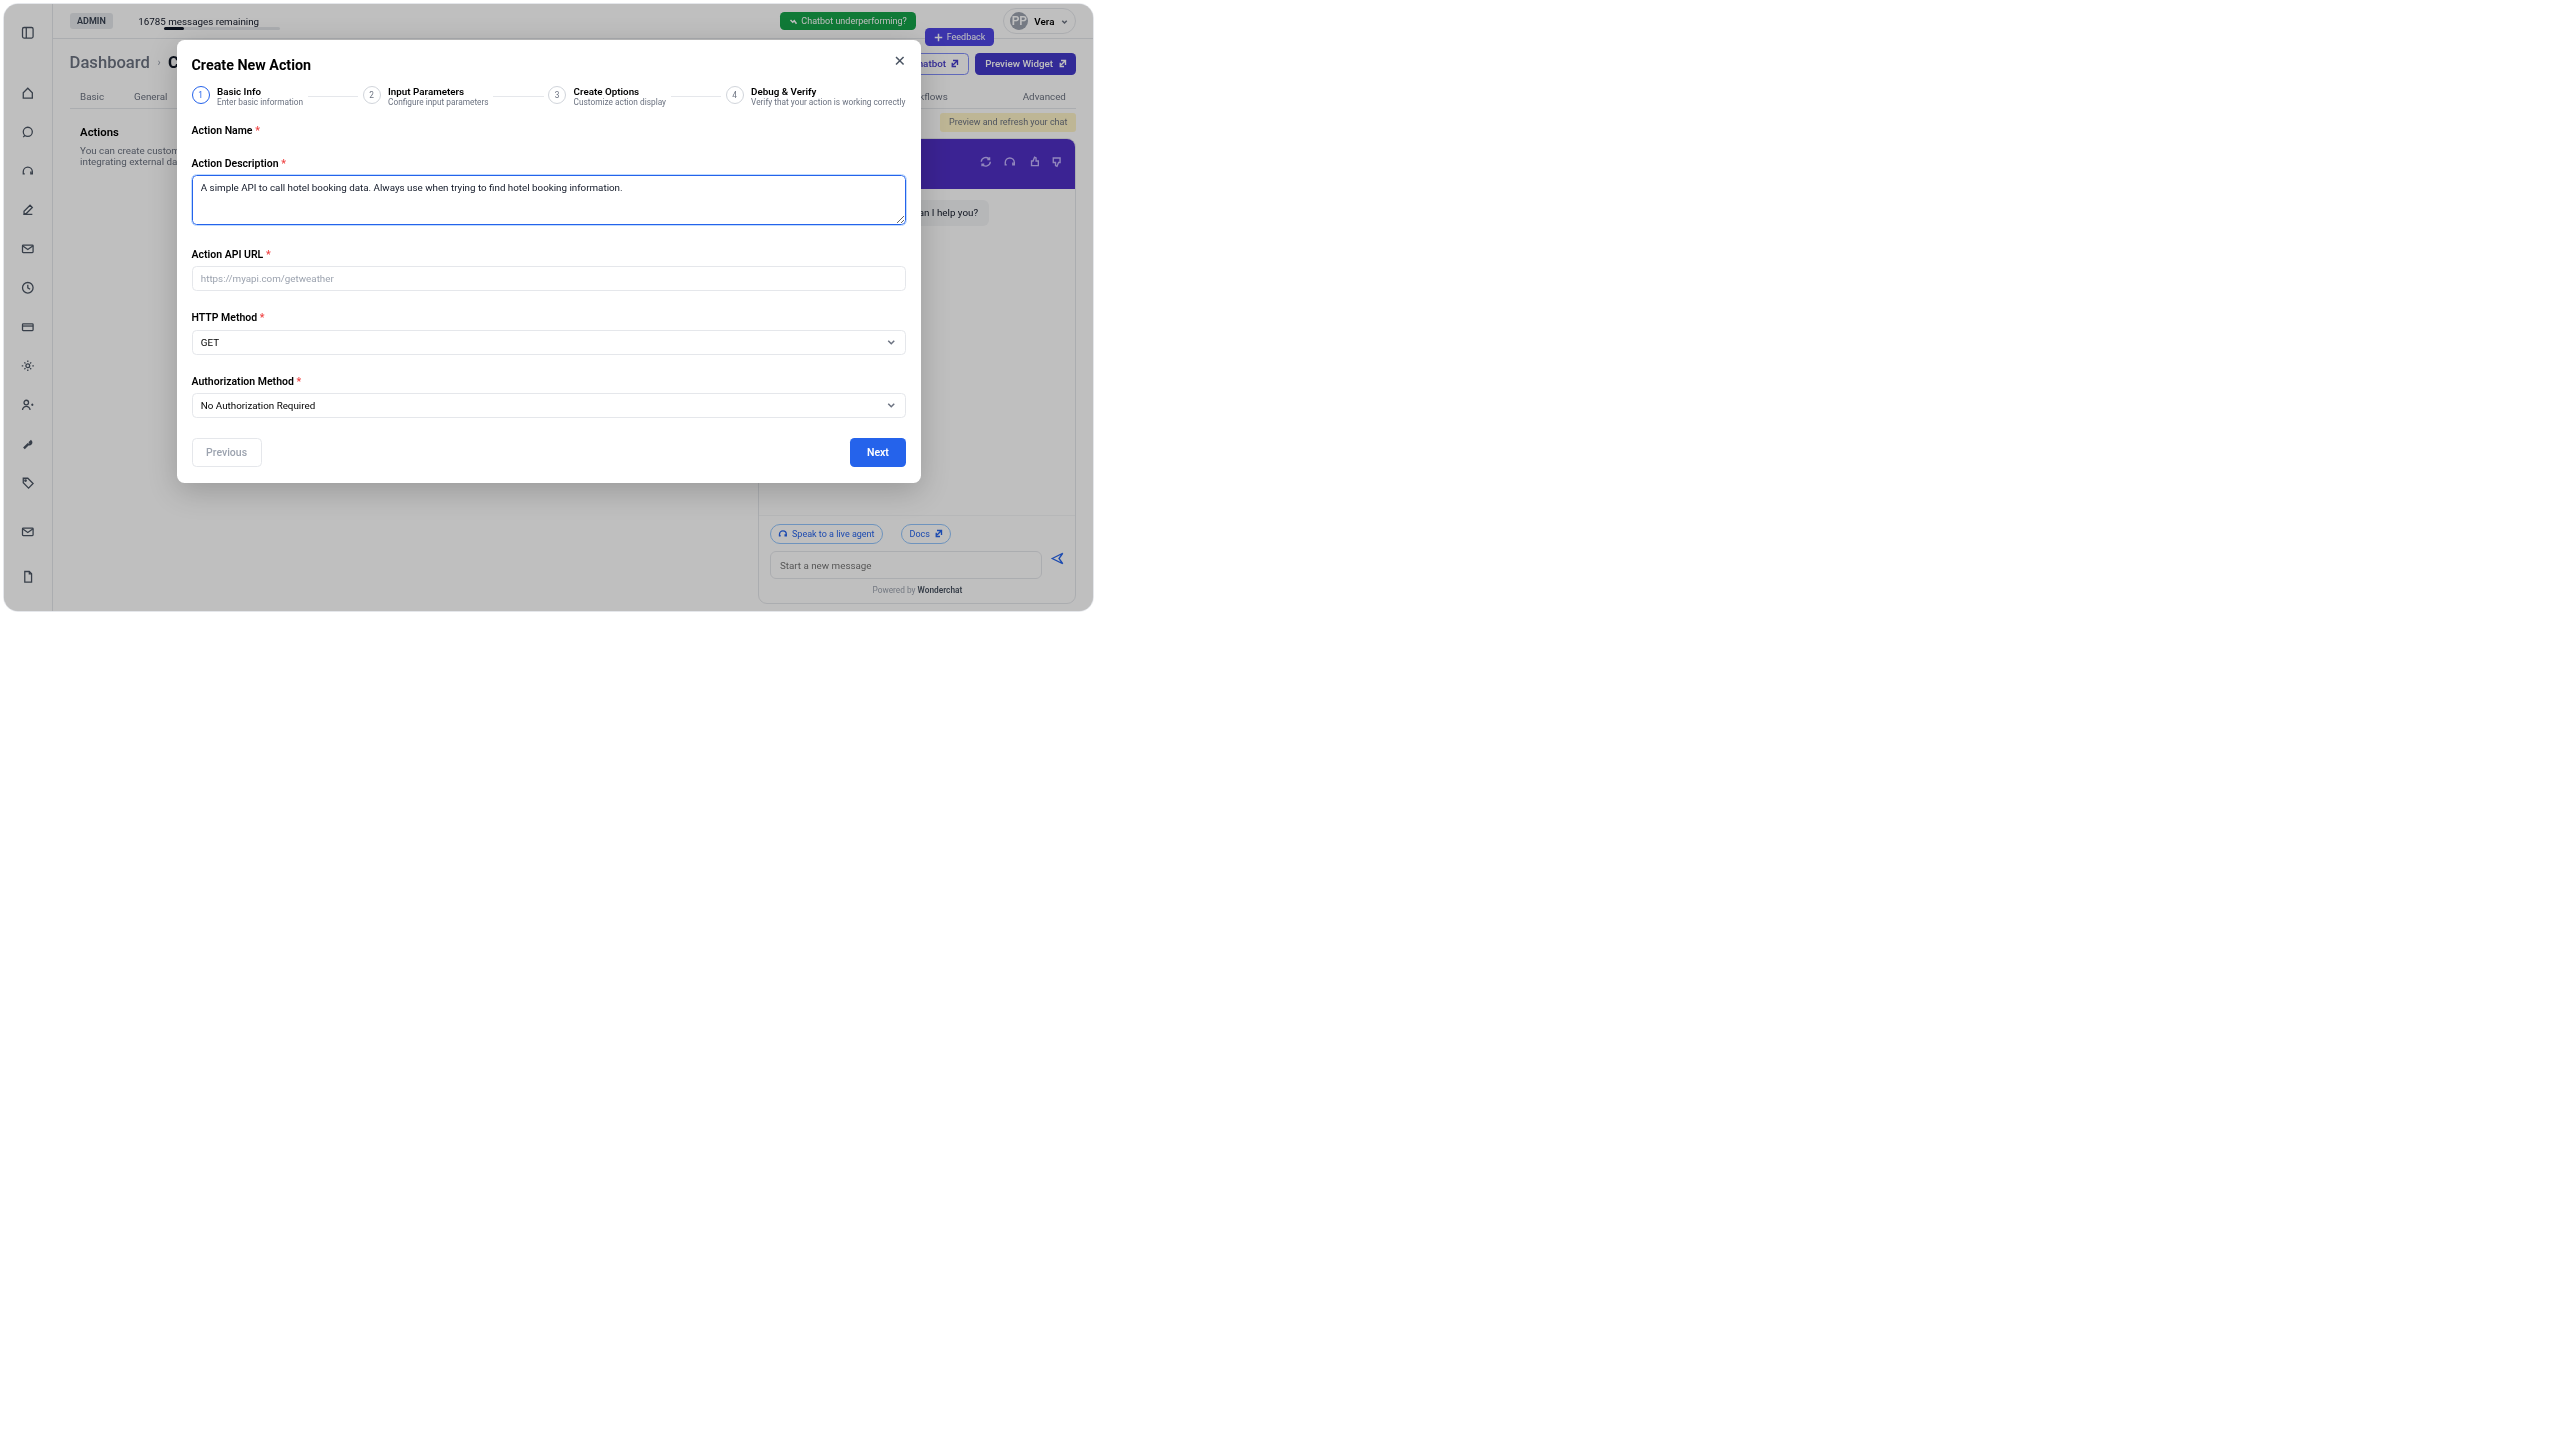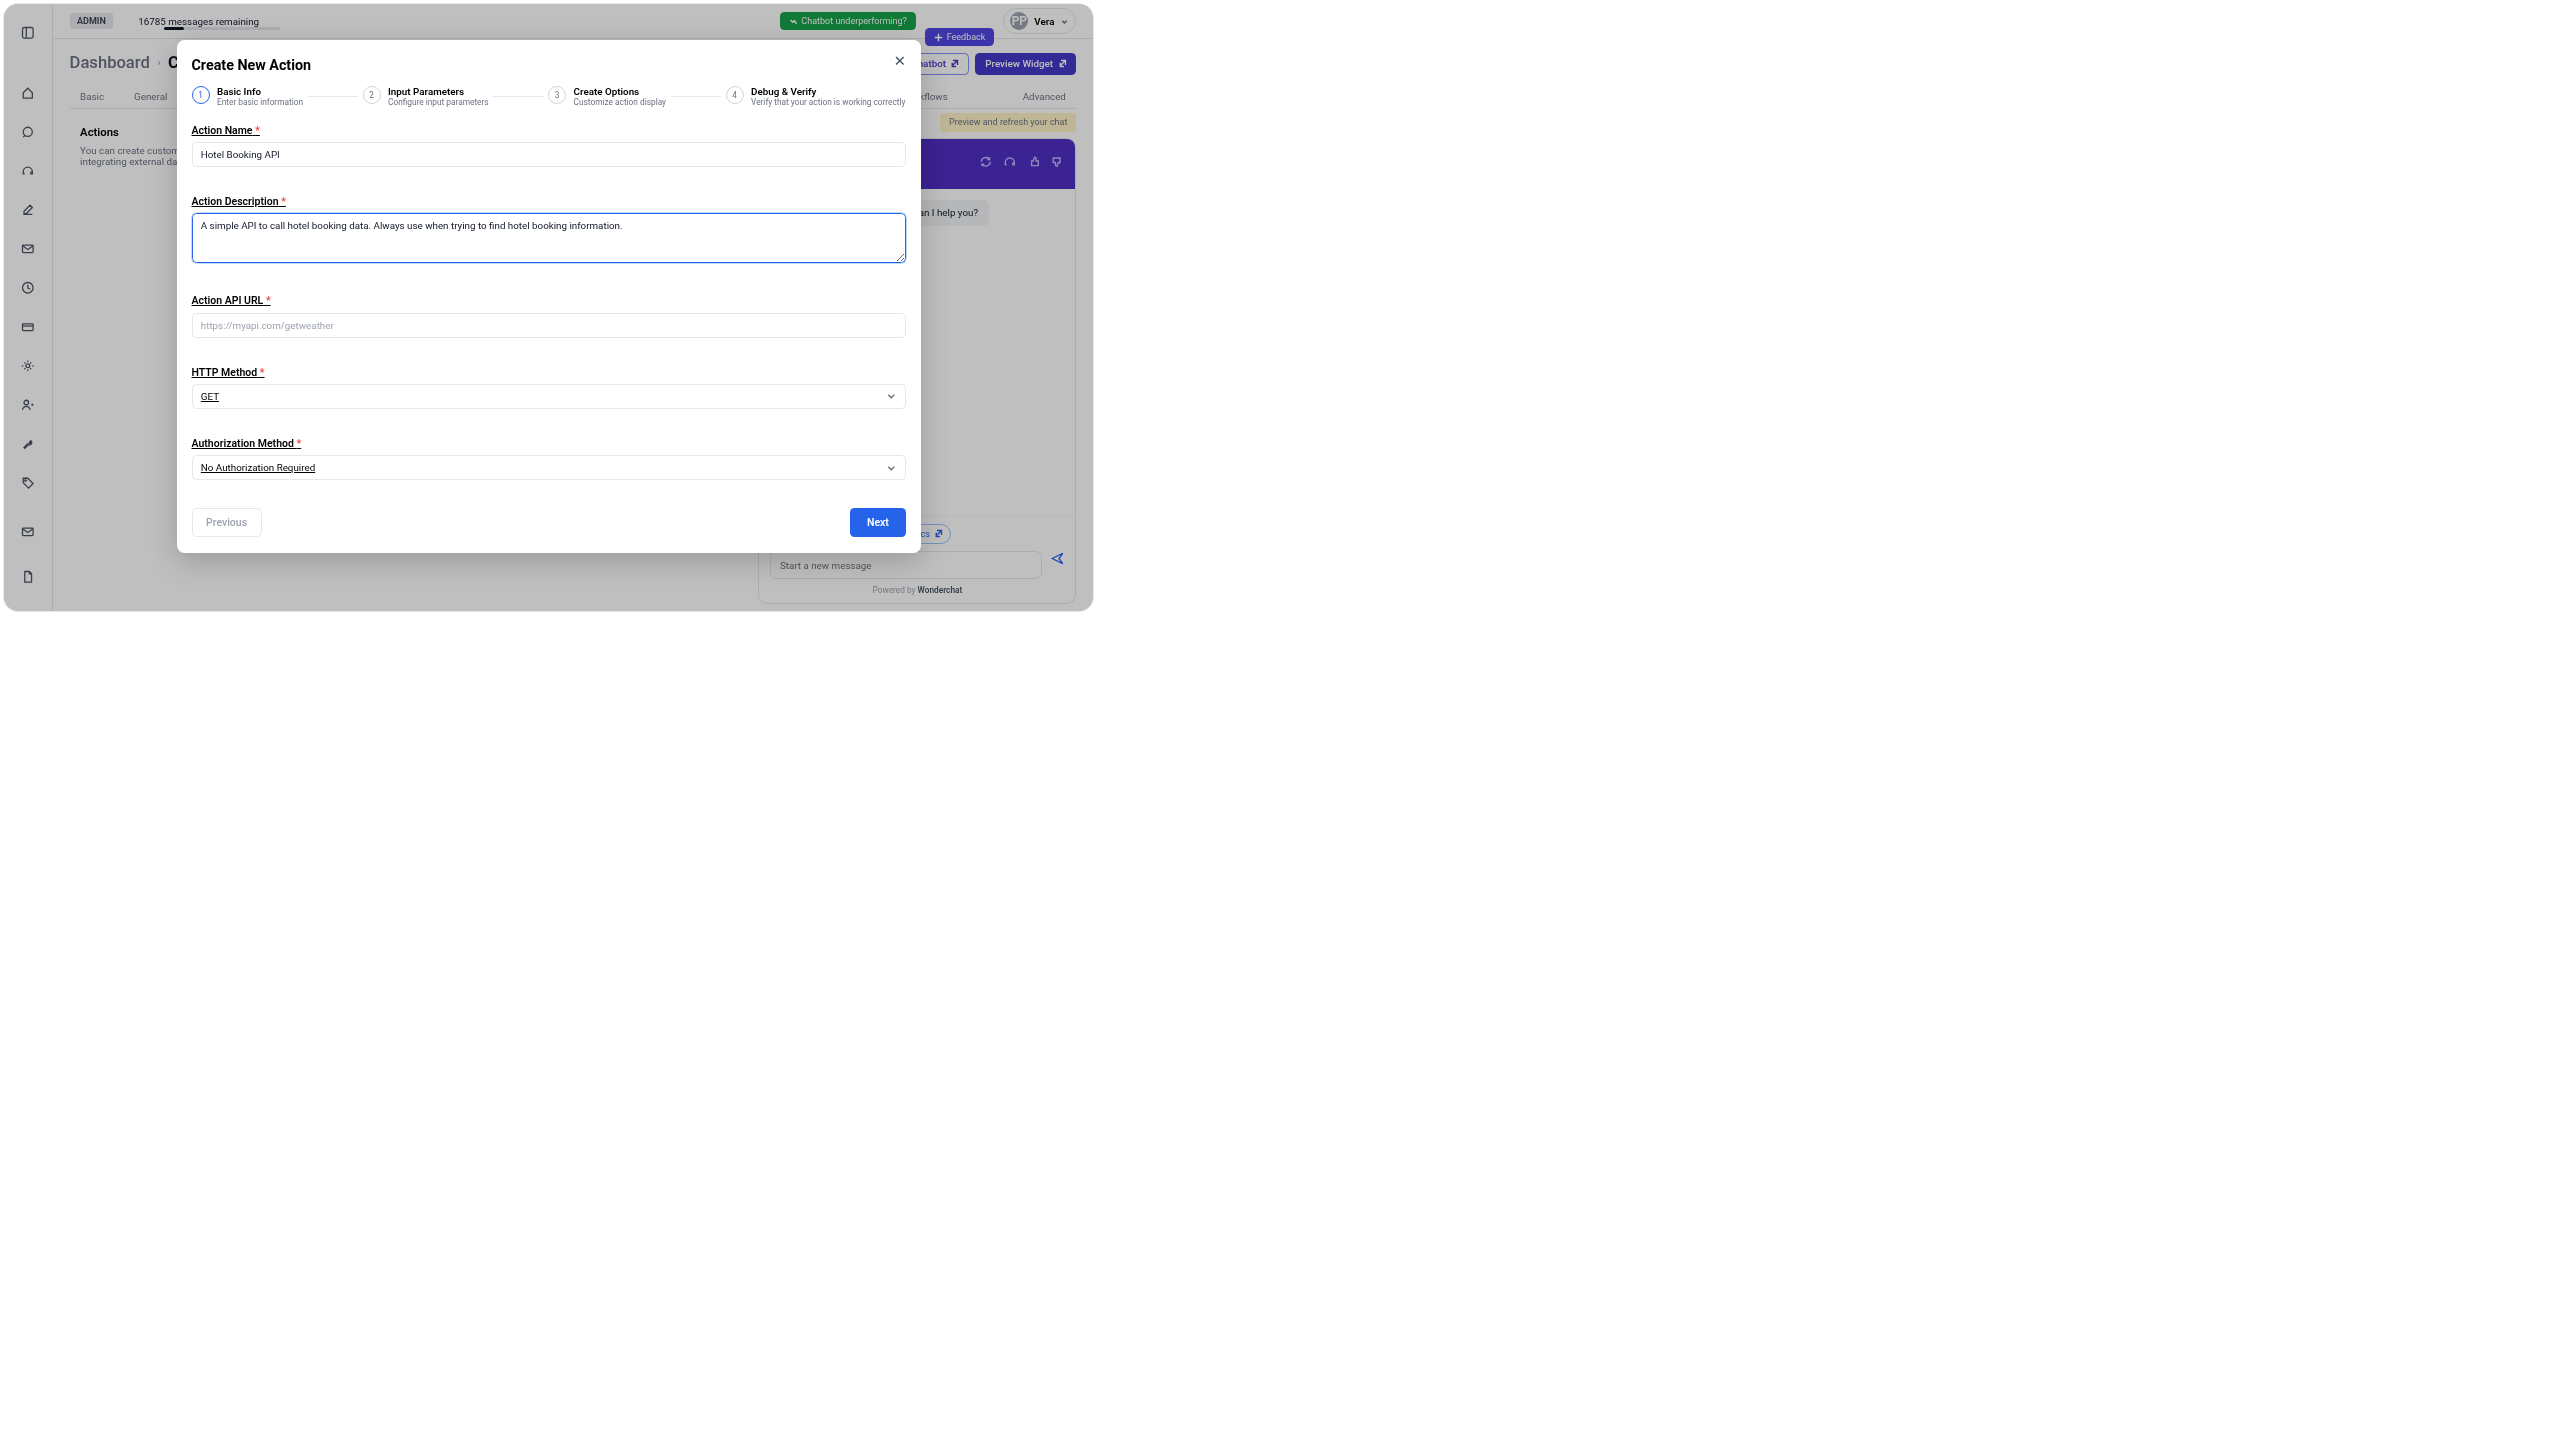--- a/index.html
+++ b/index.html
@@ -381,22 +381,21 @@
     }
     .step-text .step-title { font-size: 9.8px; font-weight: 600; }
     .step-text .step-sub { font-size: 8.3px; color: #6b7280; }
     .step-line {
       flex: 1;
       height: 0.8px;
       background: #e5e7eb;
       min-width: 22.6px;
     }
     .form-group {
-      margin-bottom: 28px;
-      text-decoration: underline;
+      margin-bottom: 20px;
     }
     .form-label {
       font-size: 10.5px;
       font-weight: 600;
       display: block;
       margin-bottom: 5.3px;
     }
     .req { color: #ef4444; }
     .text-input {
       width: 100%;
@@ -697,21 +696,20 @@
         <div class="step-num">4</div>
         <div class="step-text">
           <div class="step-title">Debug &amp; Verify</div>
           <div class="step-sub">Verify that your action is working correctly</div>
         </div>
       </div>
     </div>
 
     <div class="form-group">
       <label class="form-label"><span>Action Name</span> <span class="req">*</span></label>
-      <input type="text" class="text-input" value="Hotel Booking API" style="">
     </div>
 
     <div class="form-group">
       <label class="form-label"><span>Action Description</span> <span class="req">*</span></label>
       <textarea class="text-input focused" style="">A simple API to call hotel booking data. Always use when trying to find hotel booking information.</textarea>
     </div>
 
     <div class="form-group">
       <label class="form-label"><span>Action API URL</span> <span class="req">*</span></label>
       <input type="text" class="text-input" placeholder="https://myapi.com/getweather" style="">

